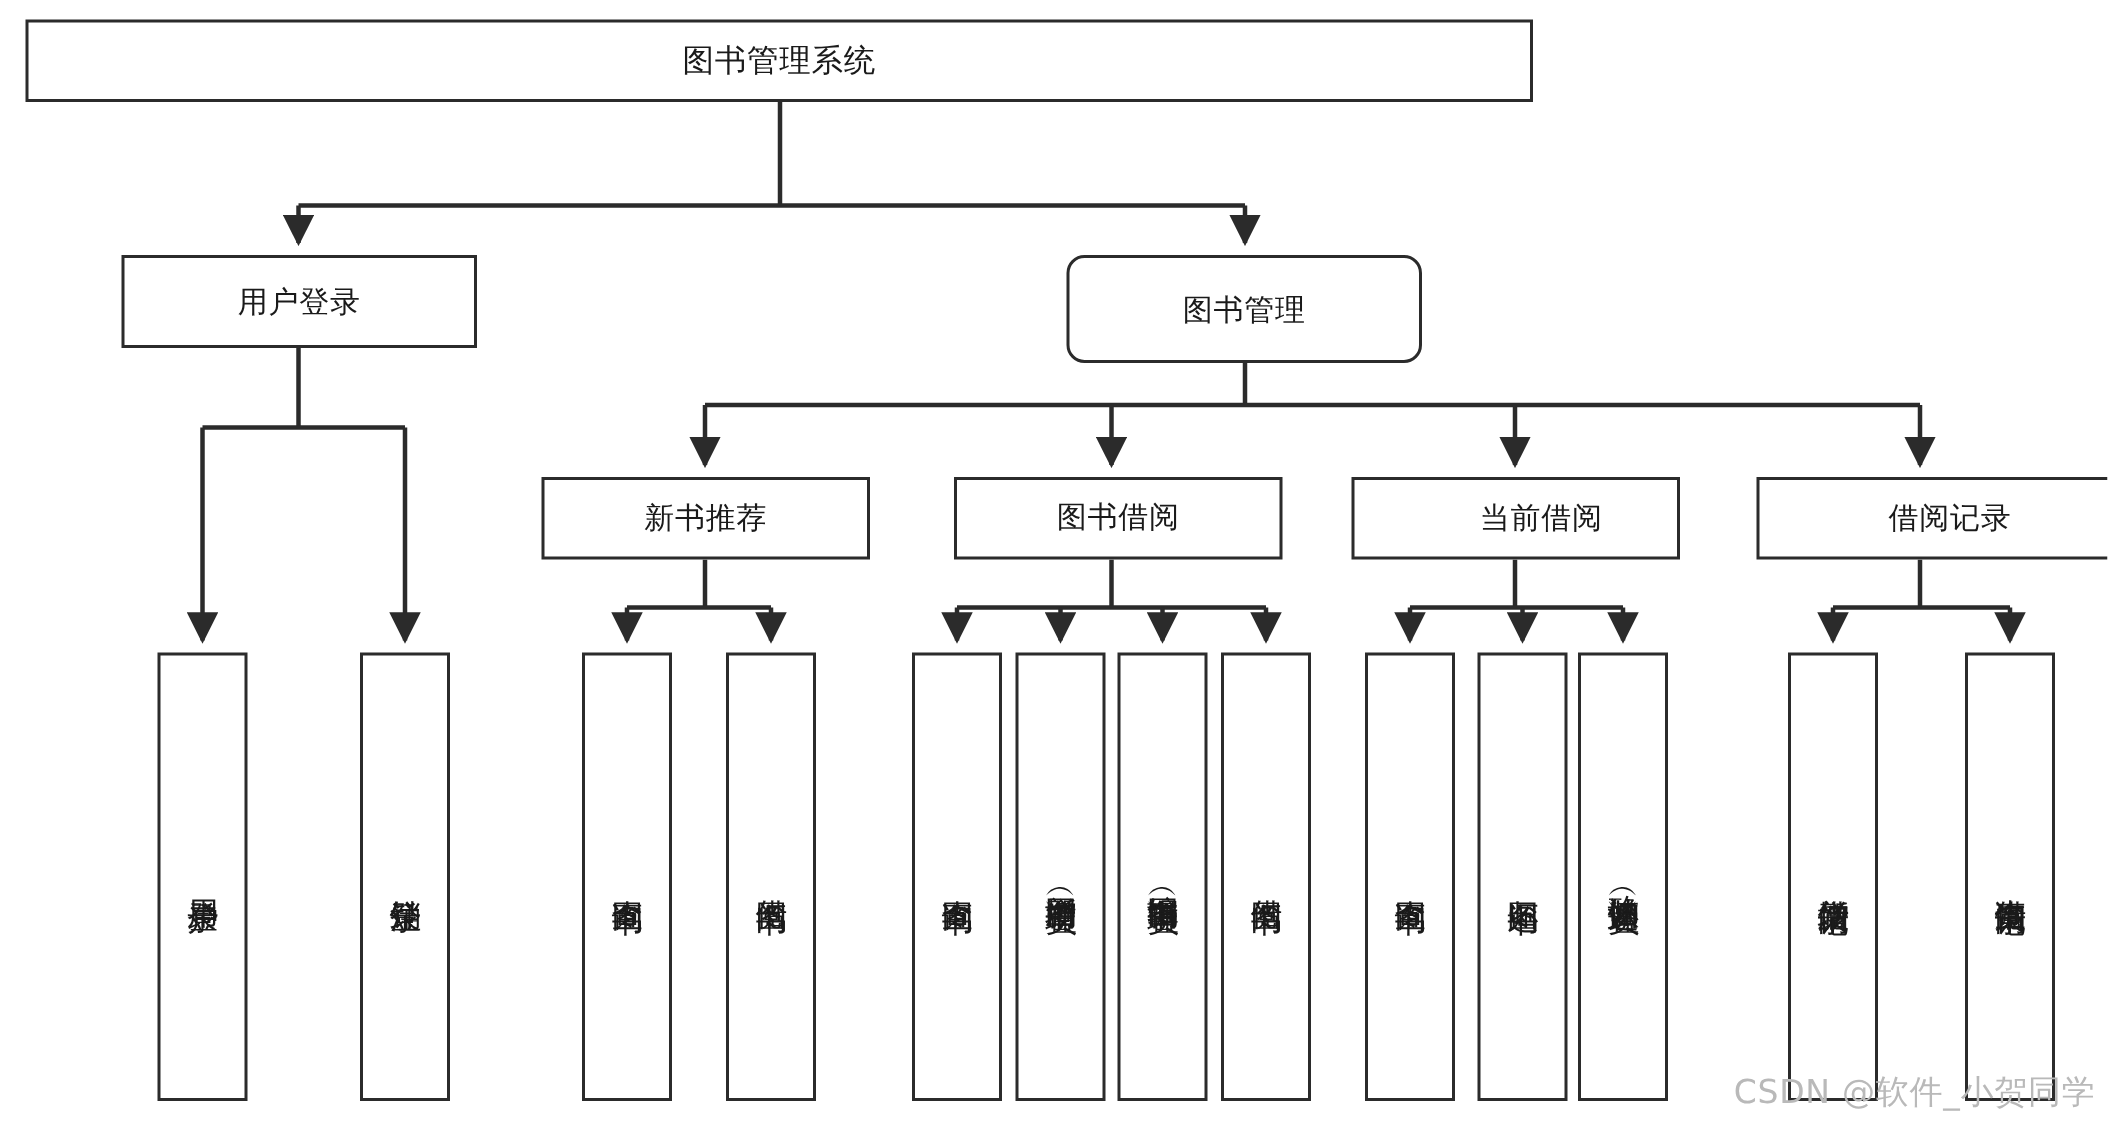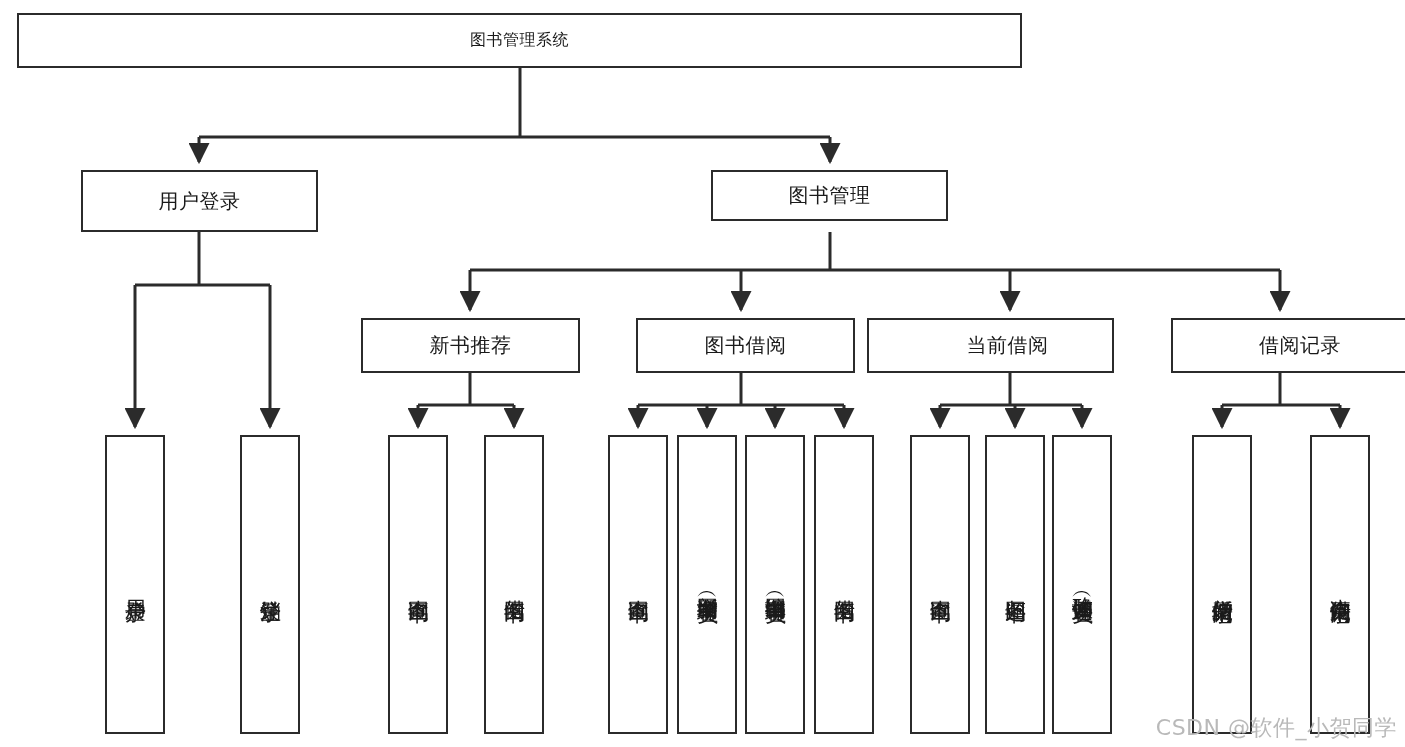--- a/index.html
+++ b/index.html
@@ -34,21 +34,21 @@
     justify-content: center;
     color: #111111;
   }
   .node-label {
     font-size: 20px;
     line-height: 1.15;
     letter-spacing: 0.5px;
     white-space: nowrap;
     color: #1a1a1a;
   }
-  .node.root .node-label { font-size: 16px; }
+  .node.root .node-label { font-size: 21px; }
   .node.vert {
     align-items: center;
     justify-content: center;
   }
   .node.vert .node-label {
     writing-mode: vertical-rl;
     text-orientation: upright;
     font-size: 21px;
     line-height: 1.18;
     letter-spacing: 1px;
@@ -122,33 +122,33 @@
   </svg>
 
   <div class="node root" style="left:17px; top:13px; width:1005px; height:55px;">
     <span class="node-label">图书管理系统</span>
   </div>
 
   <div class="node" style="left:81px; top:170px; width:237px; height:62px;">
     <span class="node-label">用户登录</span>
   </div>
 
-  <div class="node" style="left:711px; top:170px; width:237px; height:51px;">
+  <div class="node" style="left:711px; top:170px; width:237px; height:72px;border-radius:12px;">
     <span class="node-label">图书管理</span>
   </div>
 
   <div class="node" style="left:361px; top:318px; width:219px; height:55px;justify-content:center;">
     <span class="node-label">新书推荐</span>
   </div>
 
   <div class="node" style="left:636px; top:318px; width:219px; height:55px;font-family:Liberation Serif, serif;">
     <span class="node-label">图书借阅</span>
   </div>
 
-  <div class="node" style="left:867px; top:318px; width:247px; height:55px;padding-left:34px;">
+  <div class="node" style="left:901px; top:318px; width:219px; height:55px;padding-left:34px;">
     <span class="node-label">当前借阅</span>
   </div>
 
   <div class="node" style="left:1171px; top:318px; width:258px; height:55px;">
     <span class="node-label">借阅记录</span>
   </div>
 
   <div class="node vert" style="left:105px; top:435px; width:60px; height:299px;">
     <span class="node-label">用户登录</span>
   </div>

